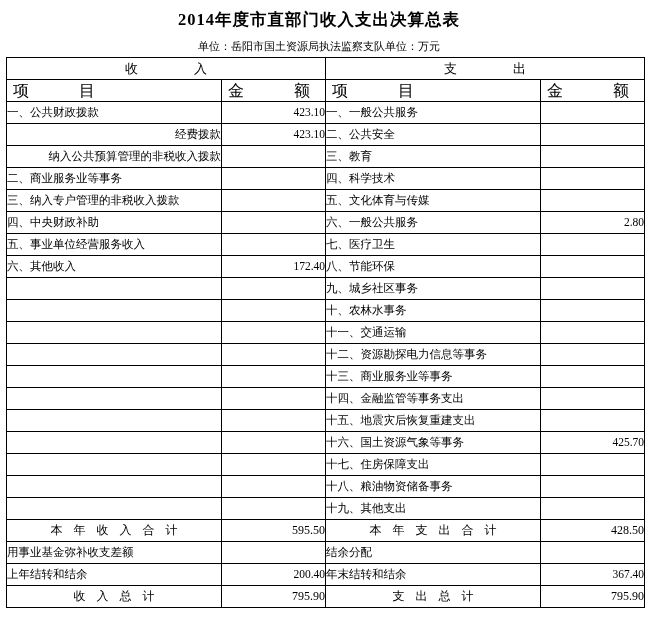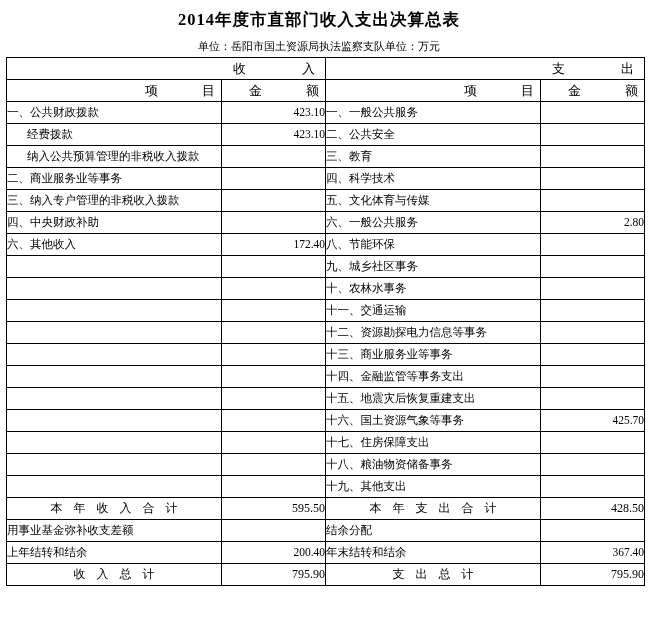--- a/index.html
+++ b/index.html
@@ -47,43 +47,44 @@
     padding: 0;
     height: 21px;
     line-height: 21px;
     vertical-align: middle;
     font-weight: normal;
   }
   .col-item { width: 215px; }
   .col-amt  { width: 104px; }
 
   .grp-head {
-    text-align: right;
+    text-align: center;
     font-size: 13px;
     letter-spacing: 10px;
     text-indent: 10px;
     height: 22px;
     line-height: 22px;
     margin-left: 36px;
   }
   .sub-head {
-    text-align: right;
-    font-size: 13px;
+    text-align: left;
+    font-size: 16px;
     letter-spacing: 6px;
     text-indent: 6px;
   }
   .item {
     padding-left: 8px;
     text-align: left;
     white-space: nowrap;
     overflow: hidden;
     margin-left: 27px;
   }
   .item.indent {
     padding-left: 20px;
+    text-align: right;
   }
   .amt {
     text-align: right;
     padding-right: 10px;
     font-family: "Liberation Serif", "DejaVu Serif", serif;
   }
   .total-label {
     text-align: center;
     font-weight: bold;
     letter-spacing: 4px;
@@ -159,20 +160,26 @@
           <td class="item">五、文化体育与传媒</td>
           <td class="amt"></td>
         </tr>
         <tr>
           <td class="item">四、中央财政补助</td>
           <td class="amt"></td>
           <td class="item">六、一般公共服务</td>
           <td class="amt">2.80</td>
         </tr>
         <tr>
+          <td class="item">五、事业单位经营服务收入</td>
+          <td class="amt"></td>
+          <td class="item">七、医疗卫生</td>
+          <td class="amt"></td>
+        </tr>
+        <tr>
           <td class="item">六、其他收入</td>
           <td class="amt">172.40</td>
           <td class="item">八、节能环保</td>
           <td class="amt"></td>
         </tr>
         <tr>
           <td class="item"></td>
           <td class="amt"></td>
           <td class="item">九、城乡社区事务</td>
           <td class="amt"></td>

